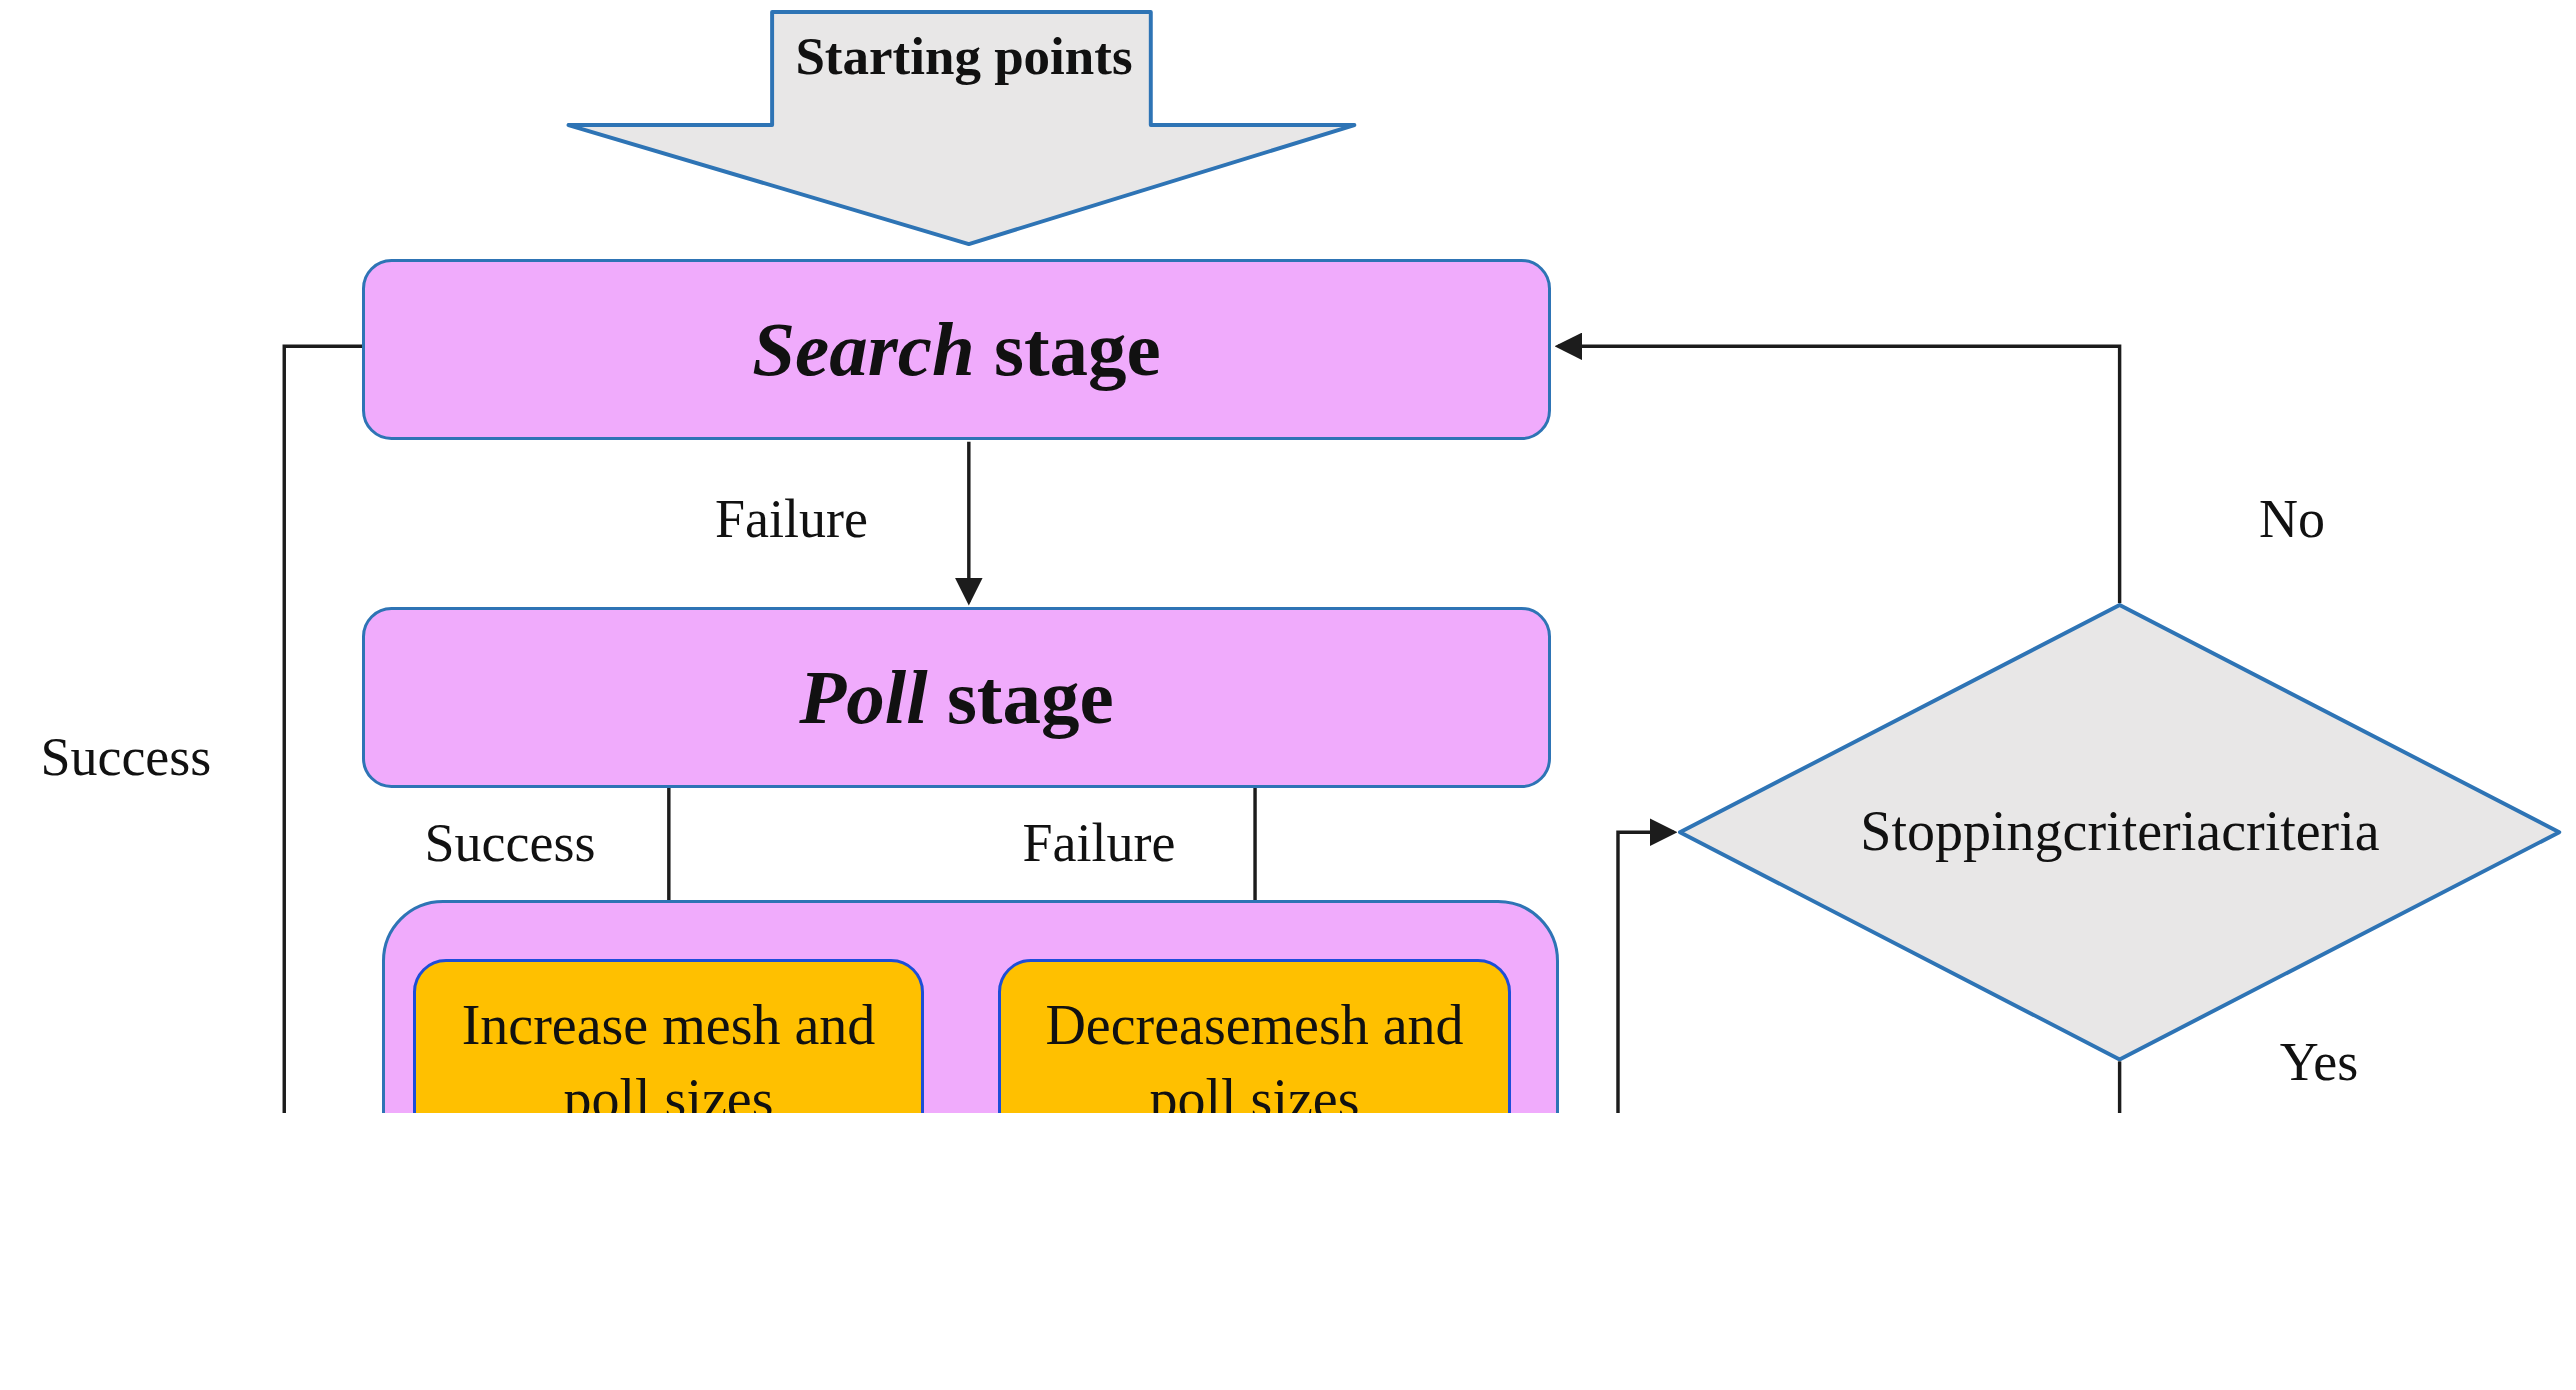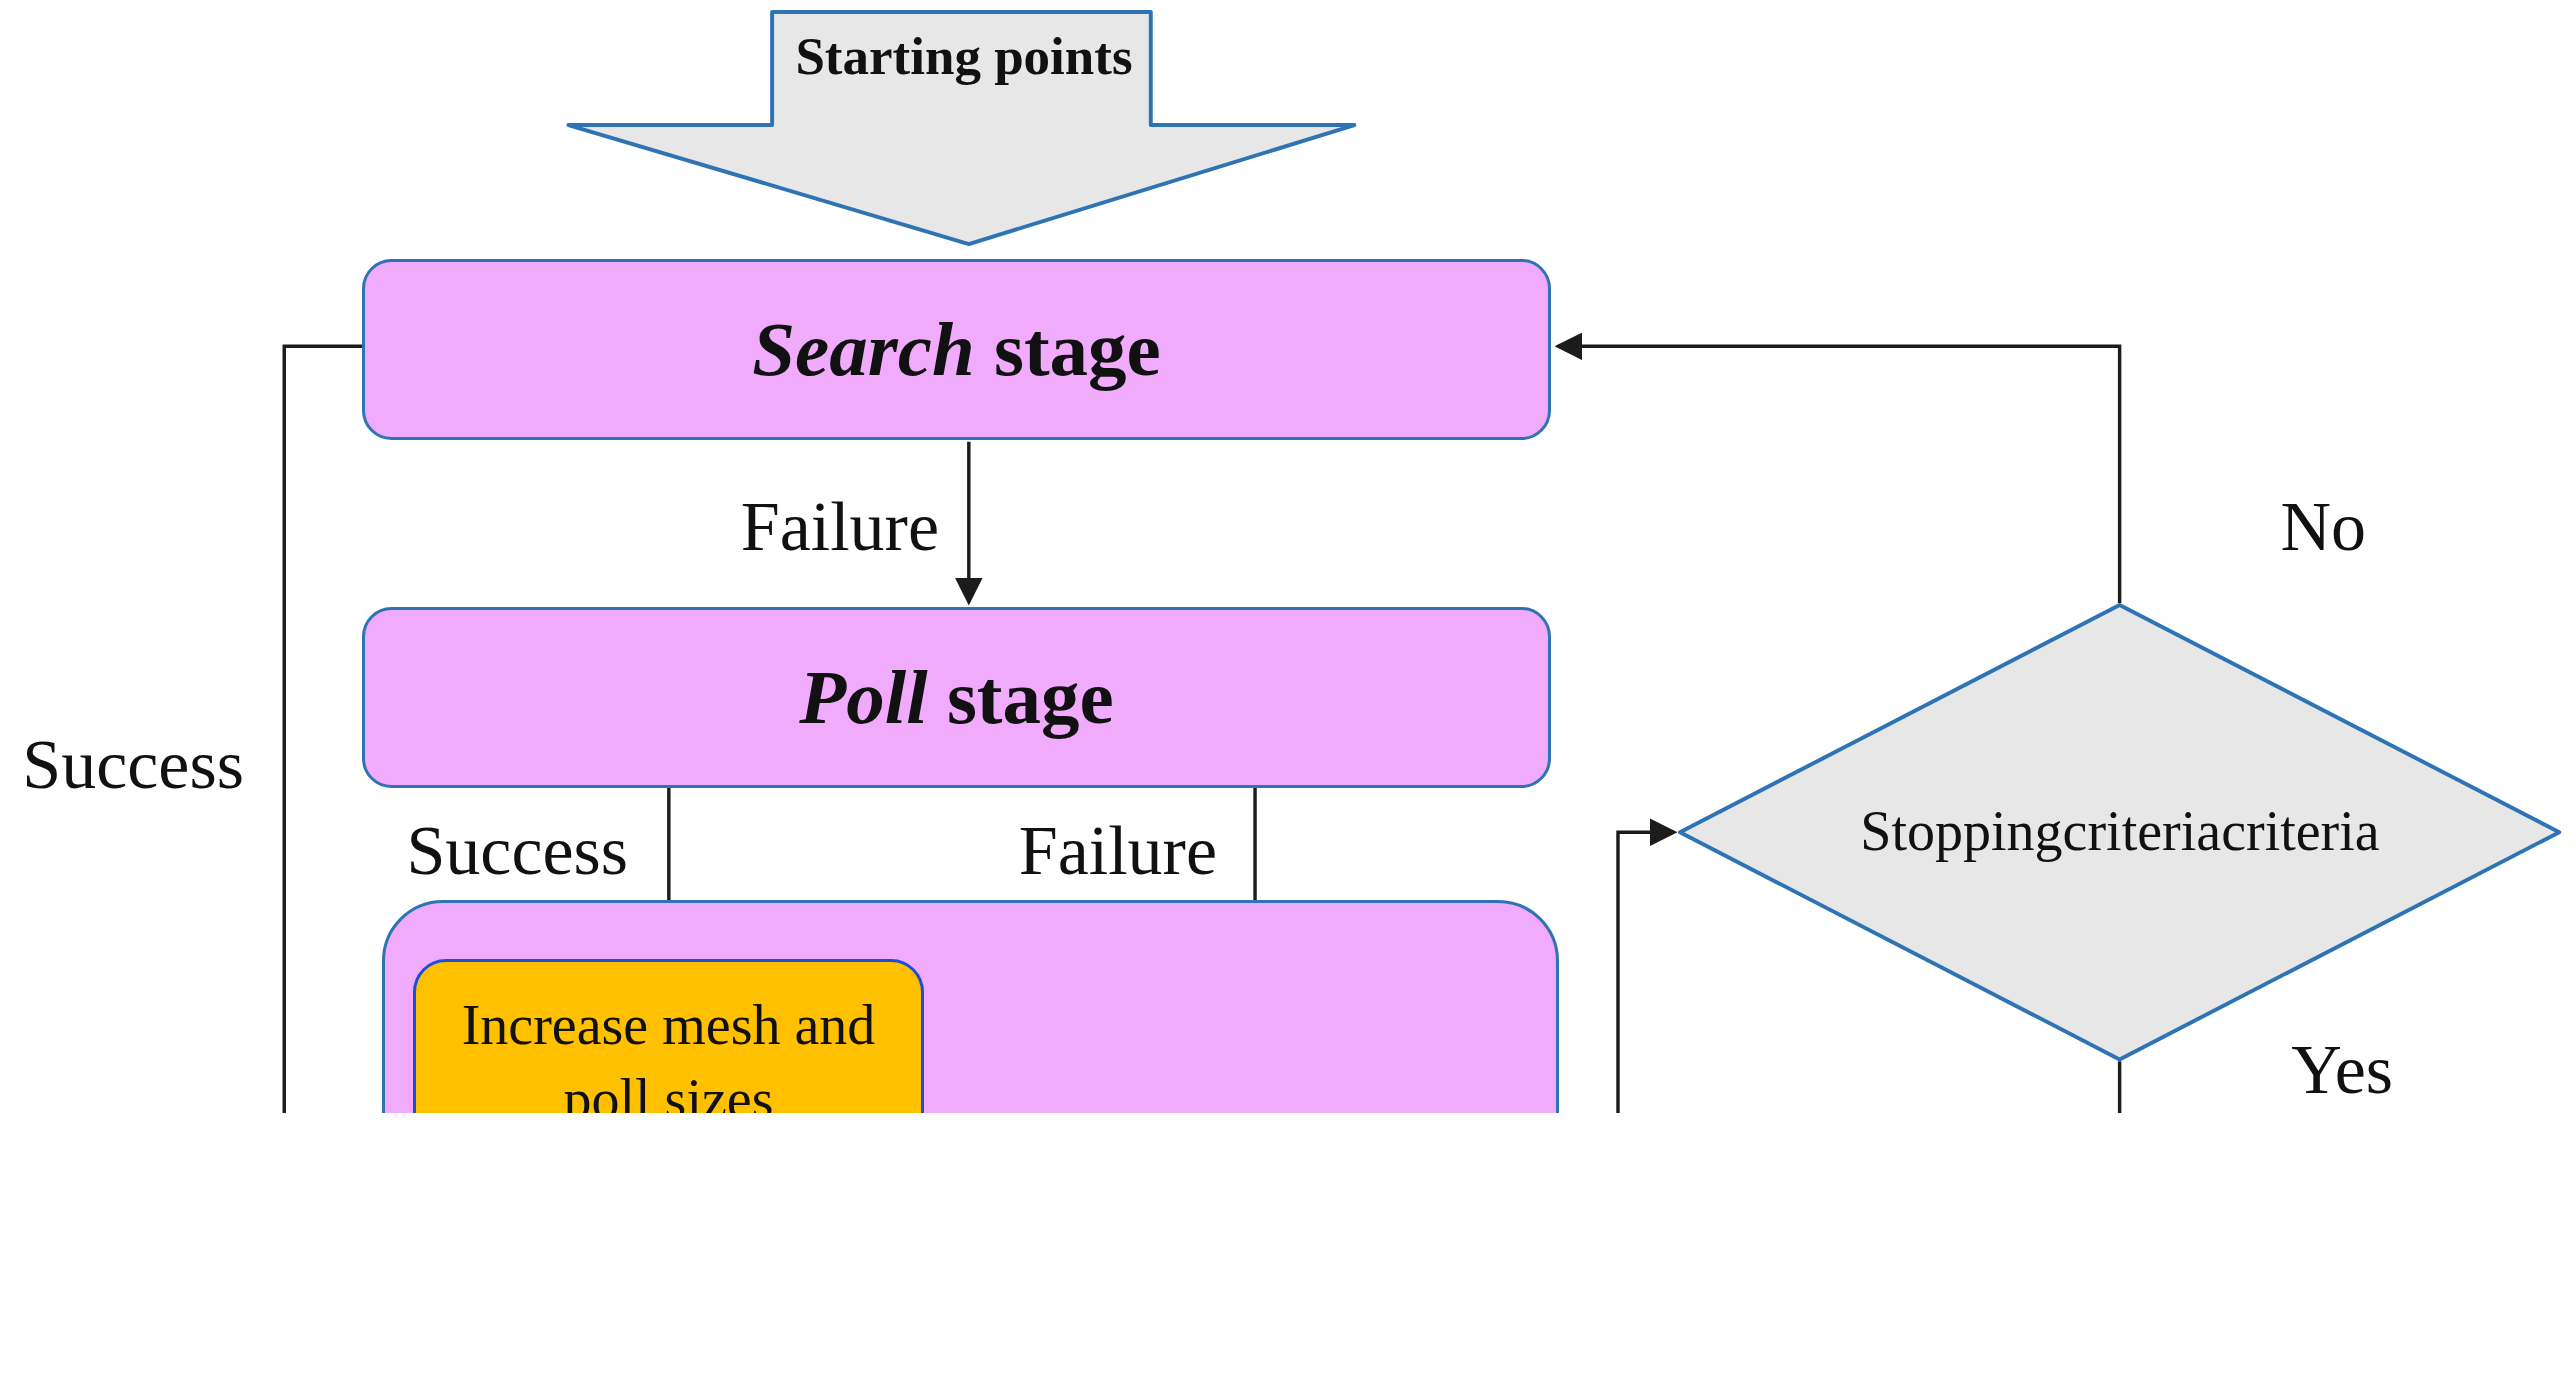--- a/index.html
+++ b/index.html
@@ -102,23 +102,23 @@
     left: 787px;
     top: 21.6px;
     width: 354px;
     text-align: center;
     font-size: 53px;
     font-weight: bold;
     line-height: 1.3;
   }
   .edge-label {
     position: absolute;
-    font-size: 70px;
+    font-size: 54px;
     line-height: 1;
-    text-align: right;
+    text-align: center;
     white-space: nowrap;
   }
   #label-failure-top   { left: 644px;  top: 492px;  width: 295px; }
   #label-success-poll  { left: 392px;  top: 816px;  width: 236px; }
   #label-failure-poll  { left: 981px;  top: 816px;  width: 236px; }
   #label-success-left  { left: 7.9px;    top: 730px;  width: 236px; }
   #label-no            { left: 2218px; top: 492px;  width: 148px; }
   #label-yes           { left: 2245px; top: 1035px; width: 148px; }
 </style>
 </head>
@@ -165,20 +165,23 @@
       <span class="it">Poll</span><span> stage</span>
     </span>
   </div>
 
   <div class="node" id="update-container"></div>
 
   <div class="node orange" id="increase-node">
     <span>Increase mesh and poll sizes</span>
   </div>
 
+  <div class="node orange" id="decrease-node">
+    <span>Decreasemesh and poll sizes</span>
+  </div>
 
 
   <div class="node" id="stop-node">
     <span>Stop</span>
   </div>
 
   <div id="decision-label">
     <span>Stopping</span>
     <span>criteria</span>
     <span>criteria</span>

